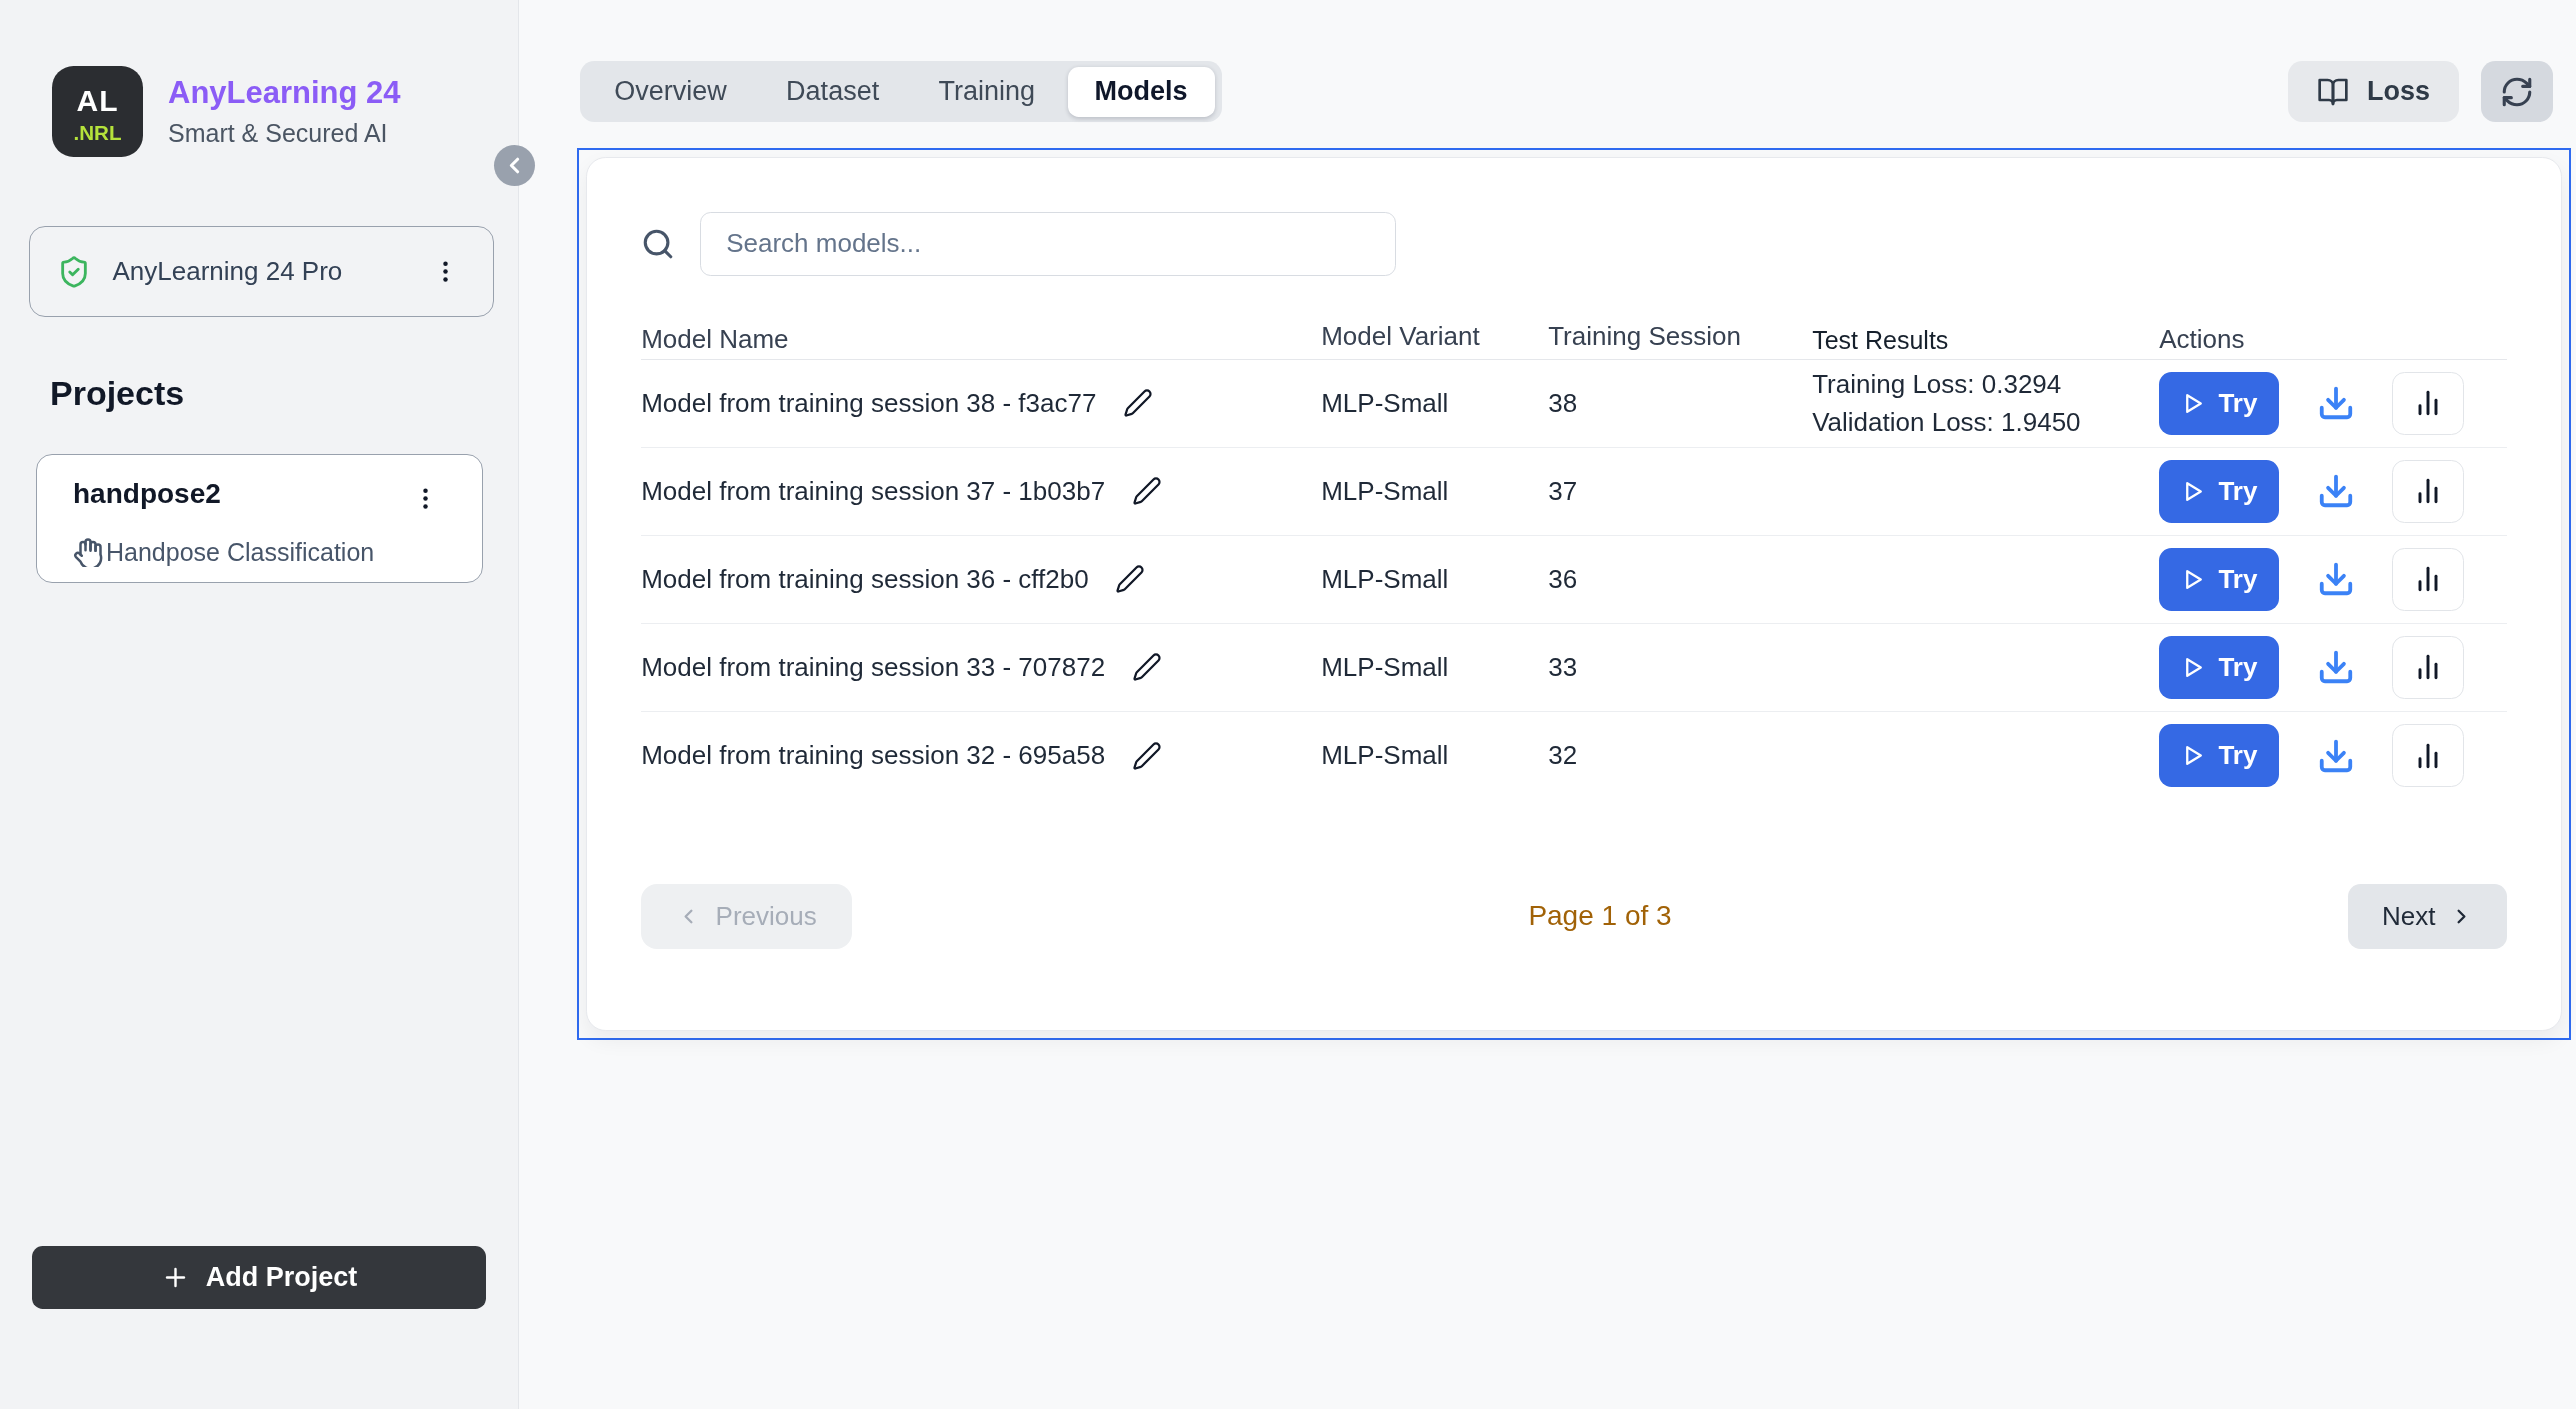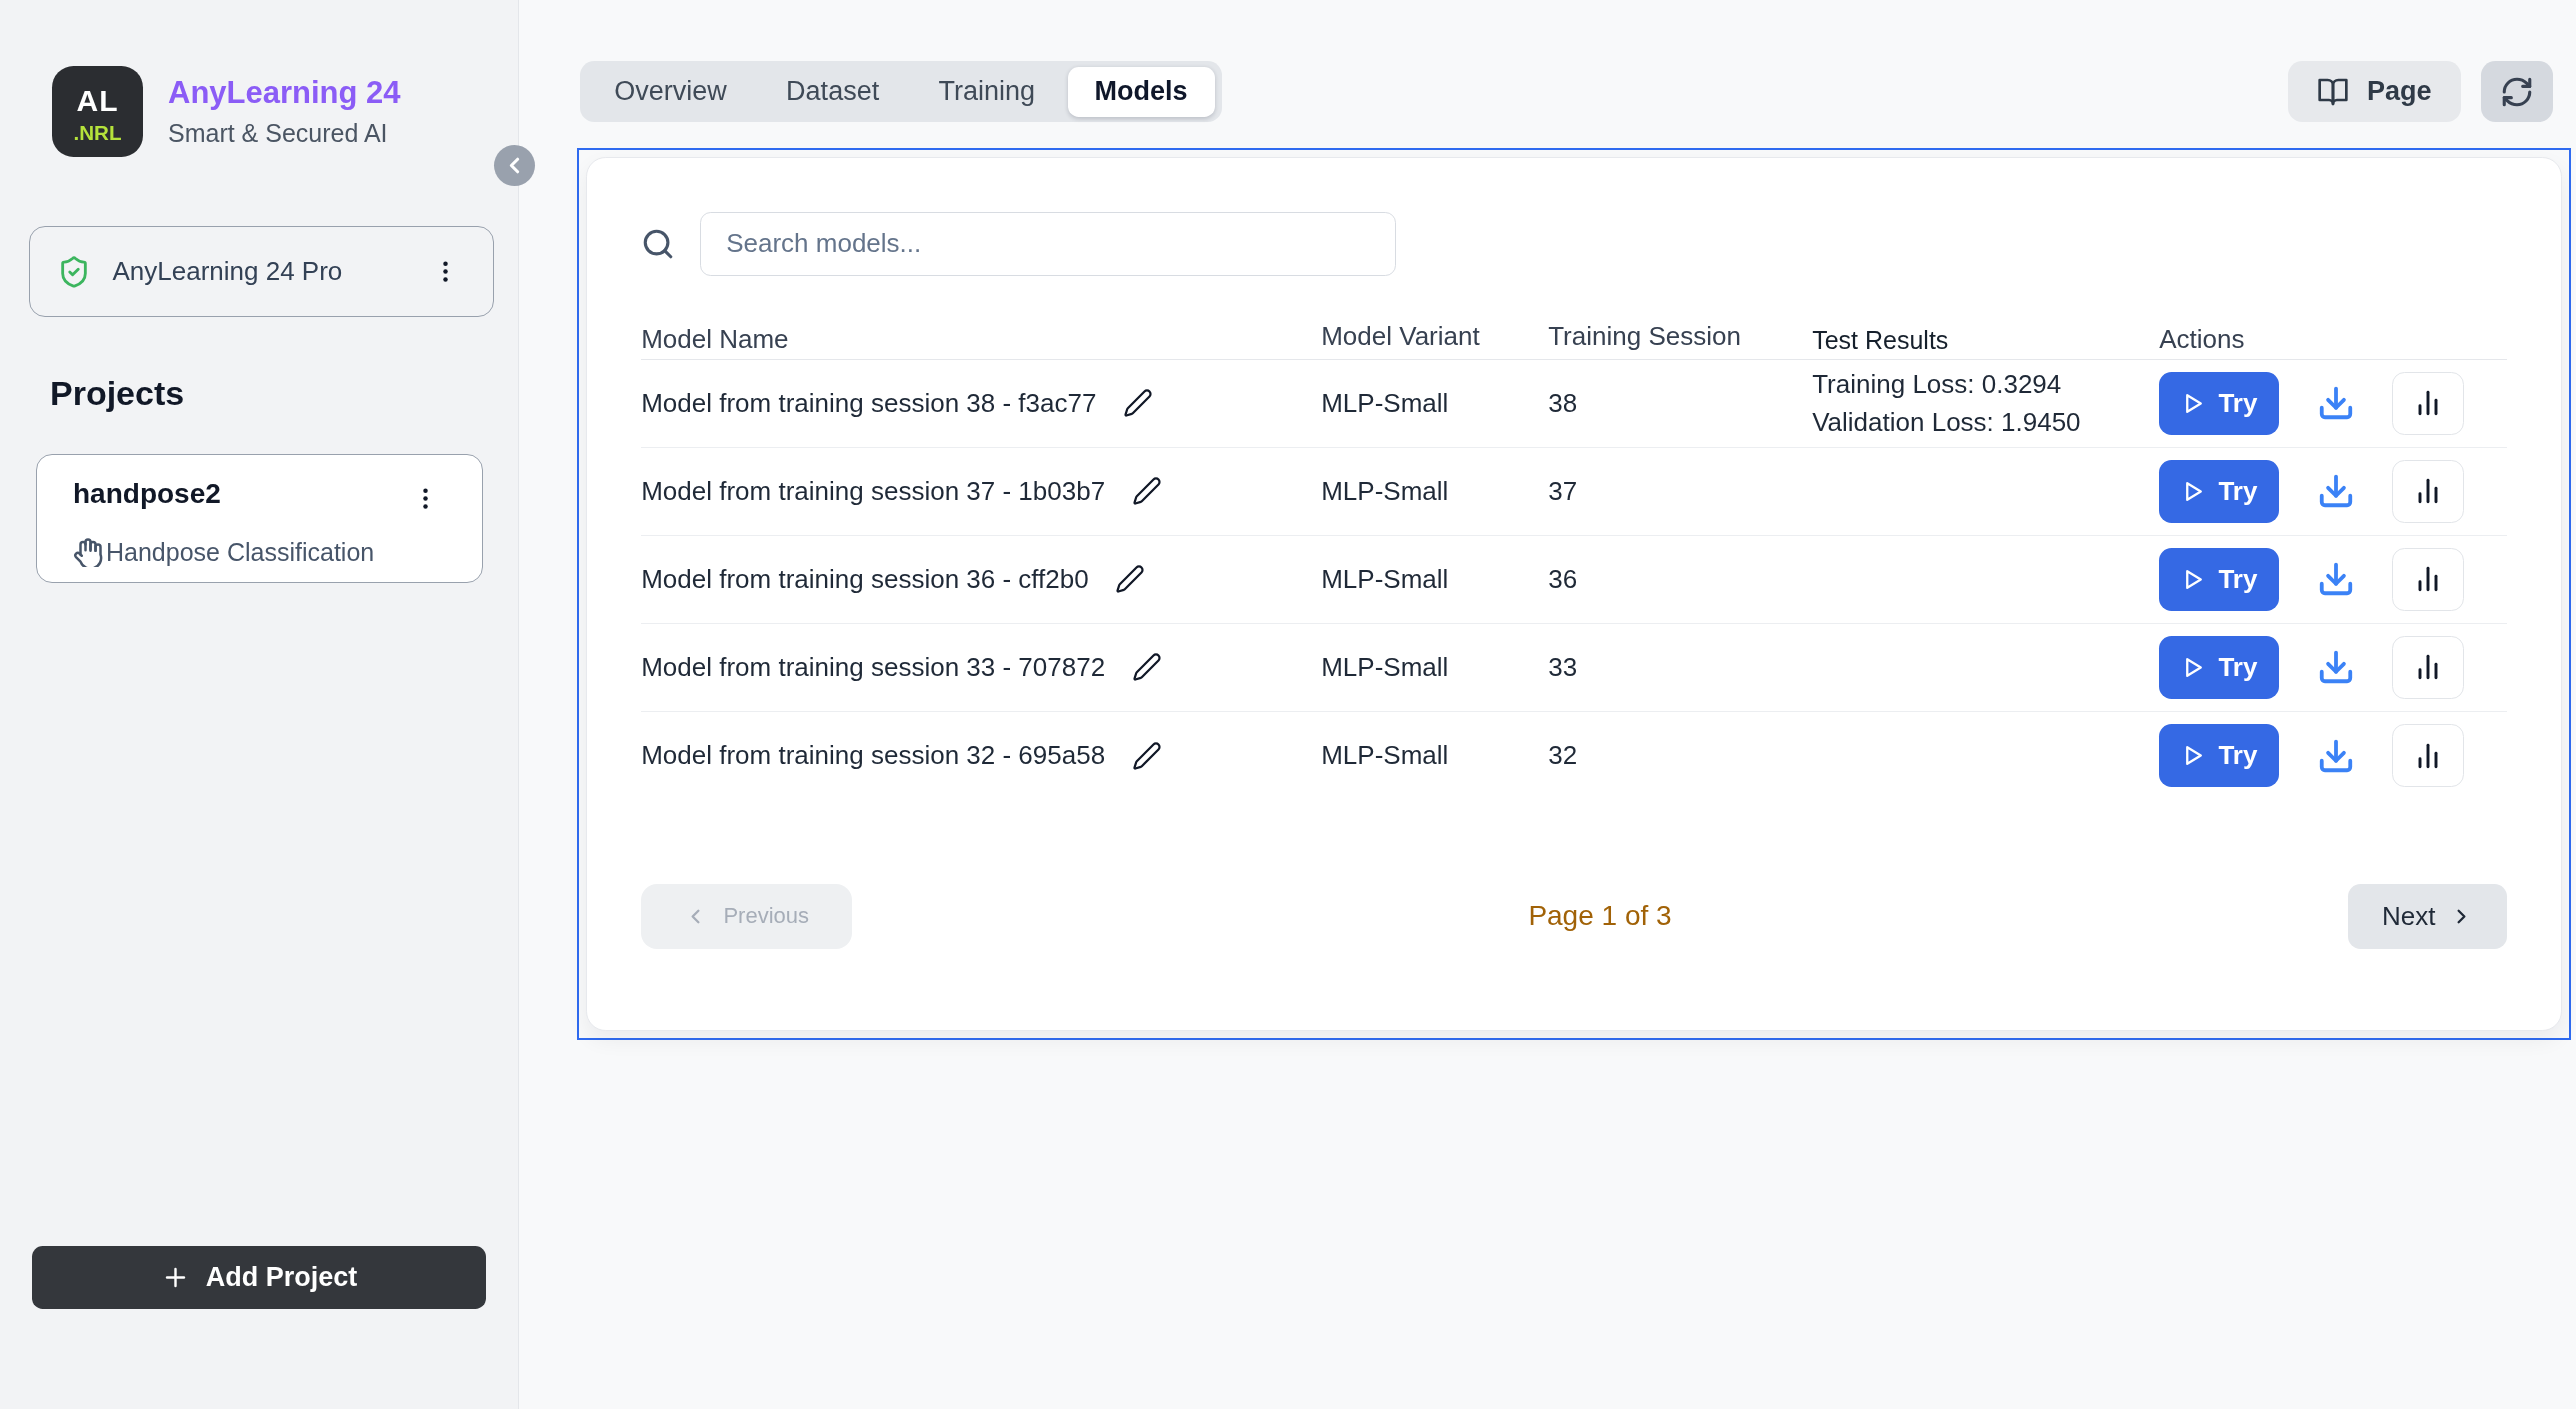--- a/index.html
+++ b/index.html
@@ -84,21 +84,21 @@
 
   .try-btn{width:120px;height:63px;border:none;border-radius:12.5px;background:var(--accent);color:#ffffff;
     font-size:26px;font-weight:600;display:flex;align-items:center;justify-content:center;gap:12.5px;cursor:pointer;
     font-family:"Liberation Sans","DejaVu Sans",sans-serif;}
   .dl-btn{background:transparent;border:none;padding:5.4px;cursor:pointer;display:flex;color:var(--dl-blue);}
   .chart-btn{width:72px;height:63px;background:#ffffff;border:1.8px solid #e2e5e9;border-radius:12.5px;
     display:flex;align-items:center;justify-content:center;cursor:pointer;color:#111827;}
 
   .pagination{display:flex;align-items:center;margin-top:84px;}
   .prev-btn{width:211px;height:65px;background:#eef0f2;color:#a6adb8;border:none;border-radius:16px;
-    font-size:22px;display:flex;align-items:center;justify-content:center;gap:16px;cursor:default;
+    font-size:26px;display:flex;align-items:center;justify-content:center;gap:16px;cursor:default;
     font-family:"Liberation Sans","DejaVu Sans",sans-serif;}
   .page-label{flex:1;text-align:center;font-size:28px;color:#a16207;}
   .next-btn{width:159px;height:65px;background:#e3e6ea;color:#1f2937;border:none;border-radius:12.5px;
     font-size:26px;font-weight:500;display:flex;align-items:center;justify-content:center;gap:14.3px;cursor:pointer;
     font-family:"Liberation Sans","DejaVu Sans",sans-serif;}
 </style>
 </head>
 <body>
 
 <div class="sidebar">
@@ -186,21 +186,21 @@
     <button class="tab active"><span>Models</span></button>
   </div>
 
 <button class="guide-btn">
   <span>
     <svg width="32" height="32" viewBox="0 0 24 24" fill="none" stroke="#2f3a47" stroke-width="2" stroke-linecap="round" stroke-linejoin="round">
       <path d="M2 3h6a4 4 0 0 1 4 4v14a3 3 0 0 0-3-3H2z"></path>
         <path d="M22 3h-6a4 4 0 0 0-4 4v14a3 3 0 0 1 3-3h7z"></path>
     </svg>
   </span>
-  <span>Page</span>
+  <span>Loss</span>
 </button>
 
 <button class="refresh-btn">
   <span>
     <svg width="34" height="34" viewBox="0 0 24 24" fill="none" stroke="#374151" stroke-width="2.2" stroke-linecap="round" stroke-linejoin="round">
       <path d="M3 12a9 9 0 0 1 9-9 9.75 9.75 0 0 1 6.74 2.74L21 8"></path>
         <path d="M21 3v5h-5"></path>
       <path d="M21 12a9 9 0 0 1-9 9 9.75 9.75 0 0 1-6.74-2.74L3 16"></path>
         <path d="M3 21v-5h5"></path>
     </svg>

